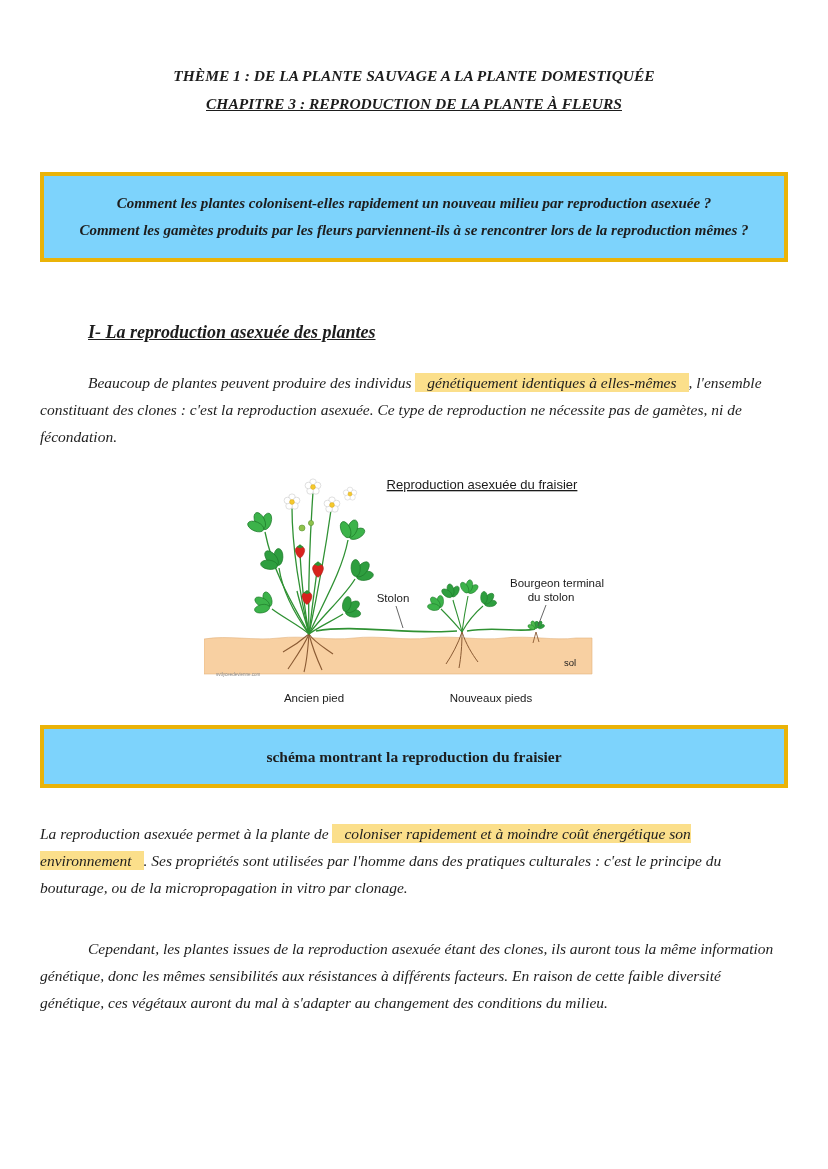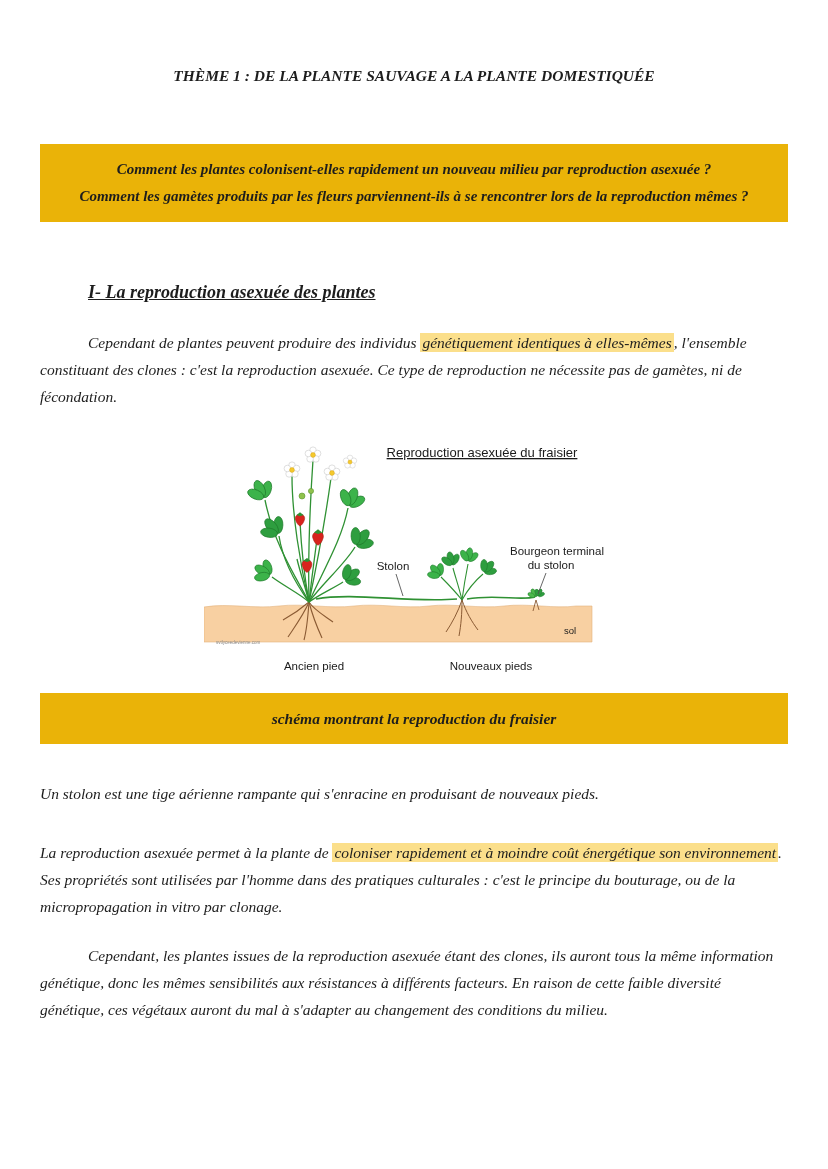--- a/index.html
+++ b/index.html
@@ -11,42 +11,42 @@
   }
   .page {
     position:relative; width:828px; height:1065px;
     padding:62px 40px 0; overflow:hidden; background:#ffffff;
   }
   .doc-title {
     text-align:center; font-size:15.5px; font-weight:bold;
     font-style:italic; line-height:28px;
   }
   .underlined { text-decoration:underline; }
-  .bordered-box { border:6px solid #eab308; padding:6px 16px; background:#eab308; }
+  .bordered-box { border:4px solid #eab308; padding:14px 16px; background:#7dd3fc; }
   .question-box { margin-top:54px; }
   .question-line {
     text-align:center; font-style:italic; font-weight:bold;
     font-size:15px; line-height:27px;
   }
   .section-heading {
     margin-top:60px; margin-left:48px; font-size:18px;
     font-style:italic; font-weight:bold; text-decoration:underline;
   }
   .para { margin-top:26px; font-style:italic; font-size:15.5px; line-height:27px; }
   .indent { text-indent:48px; }
-  .hl { background:#fbdf8b; padding:1px 2px; }
-  .diagram { margin:34px auto 0; width:420px; height:235px; display:block; }
+  .hl { background:#fbdf8b; padding:1px 12px; }
+  .diagram { margin:26px auto 0; width:420px; height:235px; display:block; }
   .caption-box { margin-top:14px; }
   .caption-line {
-    text-align:center; font-style:italic; font-weight:bold;
+    text-align:center; font-weight:bold;
     font-size:15.5px; line-height:27px;
   }
   .para-stolon { margin-top:36px; }
   .para-colonise { margin-top:32px; }
-  .para-clones { margin-top:22px; }
+  .para-clones { margin-top:34px; }
   .fig-title {
     font-family:"Liberation Sans","DejaVu Sans",sans-serif;
     font-size:13px; text-decoration:underline; fill:#1b1b1b;
   }
   .fig-label {
     font-family:"Liberation Sans","DejaVu Sans",sans-serif;
     font-size:11.5px; fill:#1b1b1b;
   }
   .fig-label-small { font-size:9.5px; }
   .fig-watermark {
@@ -54,30 +54,31 @@
     font-size:4.5px; fill:#8a8a8a;
   }
 </style>
 </head>
 <body>
 
 <div class="page">
 
   <header>
     <div class="doc-title">THÈME 1 : DE LA PLANTE SAUVAGE A LA PLANTE DOMESTIQUÉE</div>
+    <div class="doc-title underlined">CHAPITRE 3 : REPRODUCTION DE LA PLANTE À FLEURS</div>
   </header>
 
   <div class="bordered-box question-box">
     <p class="question-line">Comment les plantes colonisent-elles rapidement un nouveau milieu par reproduction asexuée ?</p>
     <p class="question-line">Comment les gamètes produits par les fleurs parviennent-ils à se rencontrer lors de la reproduction mêmes ?</p>
   </div>
 
   <h3 class="section-heading">I- La reproduction asexuée des plantes</h3>
 
-  <p class="para indent"><span>Cependant de plantes peuvent produire des individus </span><span class="hl">génétiquement identiques à elles-mêmes</span><span>, l'ensemble constituant des clones : c'est la reproduction asexuée. Ce type de reproduction ne nécessite pas de gamètes, ni de fécondation.</span></p>
+  <p class="para indent"><span>Beaucoup de plantes peuvent produire des individus </span><span class="hl">génétiquement identiques à elles-mêmes</span><span>, l'ensemble constituant des clones : c'est la reproduction asexuée. Ce type de reproduction ne nécessite pas de gamètes, ni de fécondation.</span></p>
 
   <figure class="diagram">
     <svg viewBox="0 0 420 235" width="420" height="235" xmlns="http://www.w3.org/2000/svg">
       <defs>
         <g id="leaf3">
           <ellipse rx="8.5" ry="4.6" transform="rotate(-48) translate(9 0)"></ellipse>
           <ellipse rx="9" ry="4.8" transform="rotate(-90) translate(10 0)"></ellipse>
           <ellipse rx="8.5" ry="4.6" transform="rotate(-132) translate(9 0)"></ellipse>
         </g>
         <g id="flower">
@@ -194,19 +195,18 @@
       <text class="fig-watermark" x="12" y="200">svtlyceedevienne.com</text>
       <text class="fig-label" x="110" y="226" text-anchor="middle">Ancien pied</text>
       <text class="fig-label" x="287" y="226" text-anchor="middle">Nouveaux pieds</text>
     </svg>
   </figure>
 
   <div class="bordered-box caption-box">
     <p class="caption-line">schéma montrant la reproduction du fraisier</p>
   </div>
 
-  <p class="para para-stolon">Un stolon est une tige aérienne rampante qui s'enracine en produisant de nouveaux pieds.</p>
 
   <p class="para para-colonise"><span>La reproduction asexuée permet à la plante de </span><span class="hl">coloniser rapidement et à moindre coût énergétique son environnement</span><span>. Ses propriétés sont utilisées par l'homme dans des pratiques culturales : c'est le principe du bouturage, ou de la micropropagation in vitro par clonage.</span></p>
 
   <p class="para indent para-clones">Cependant, les plantes issues de la reproduction asexuée étant des clones, ils auront tous la même information génétique, donc les mêmes sensibilités aux résistances à différents facteurs. En raison de cette faible diversité génétique, ces végétaux auront du mal à s'adapter au changement des conditions du milieu.</p>
 
 </div>
 
 </body></html>

